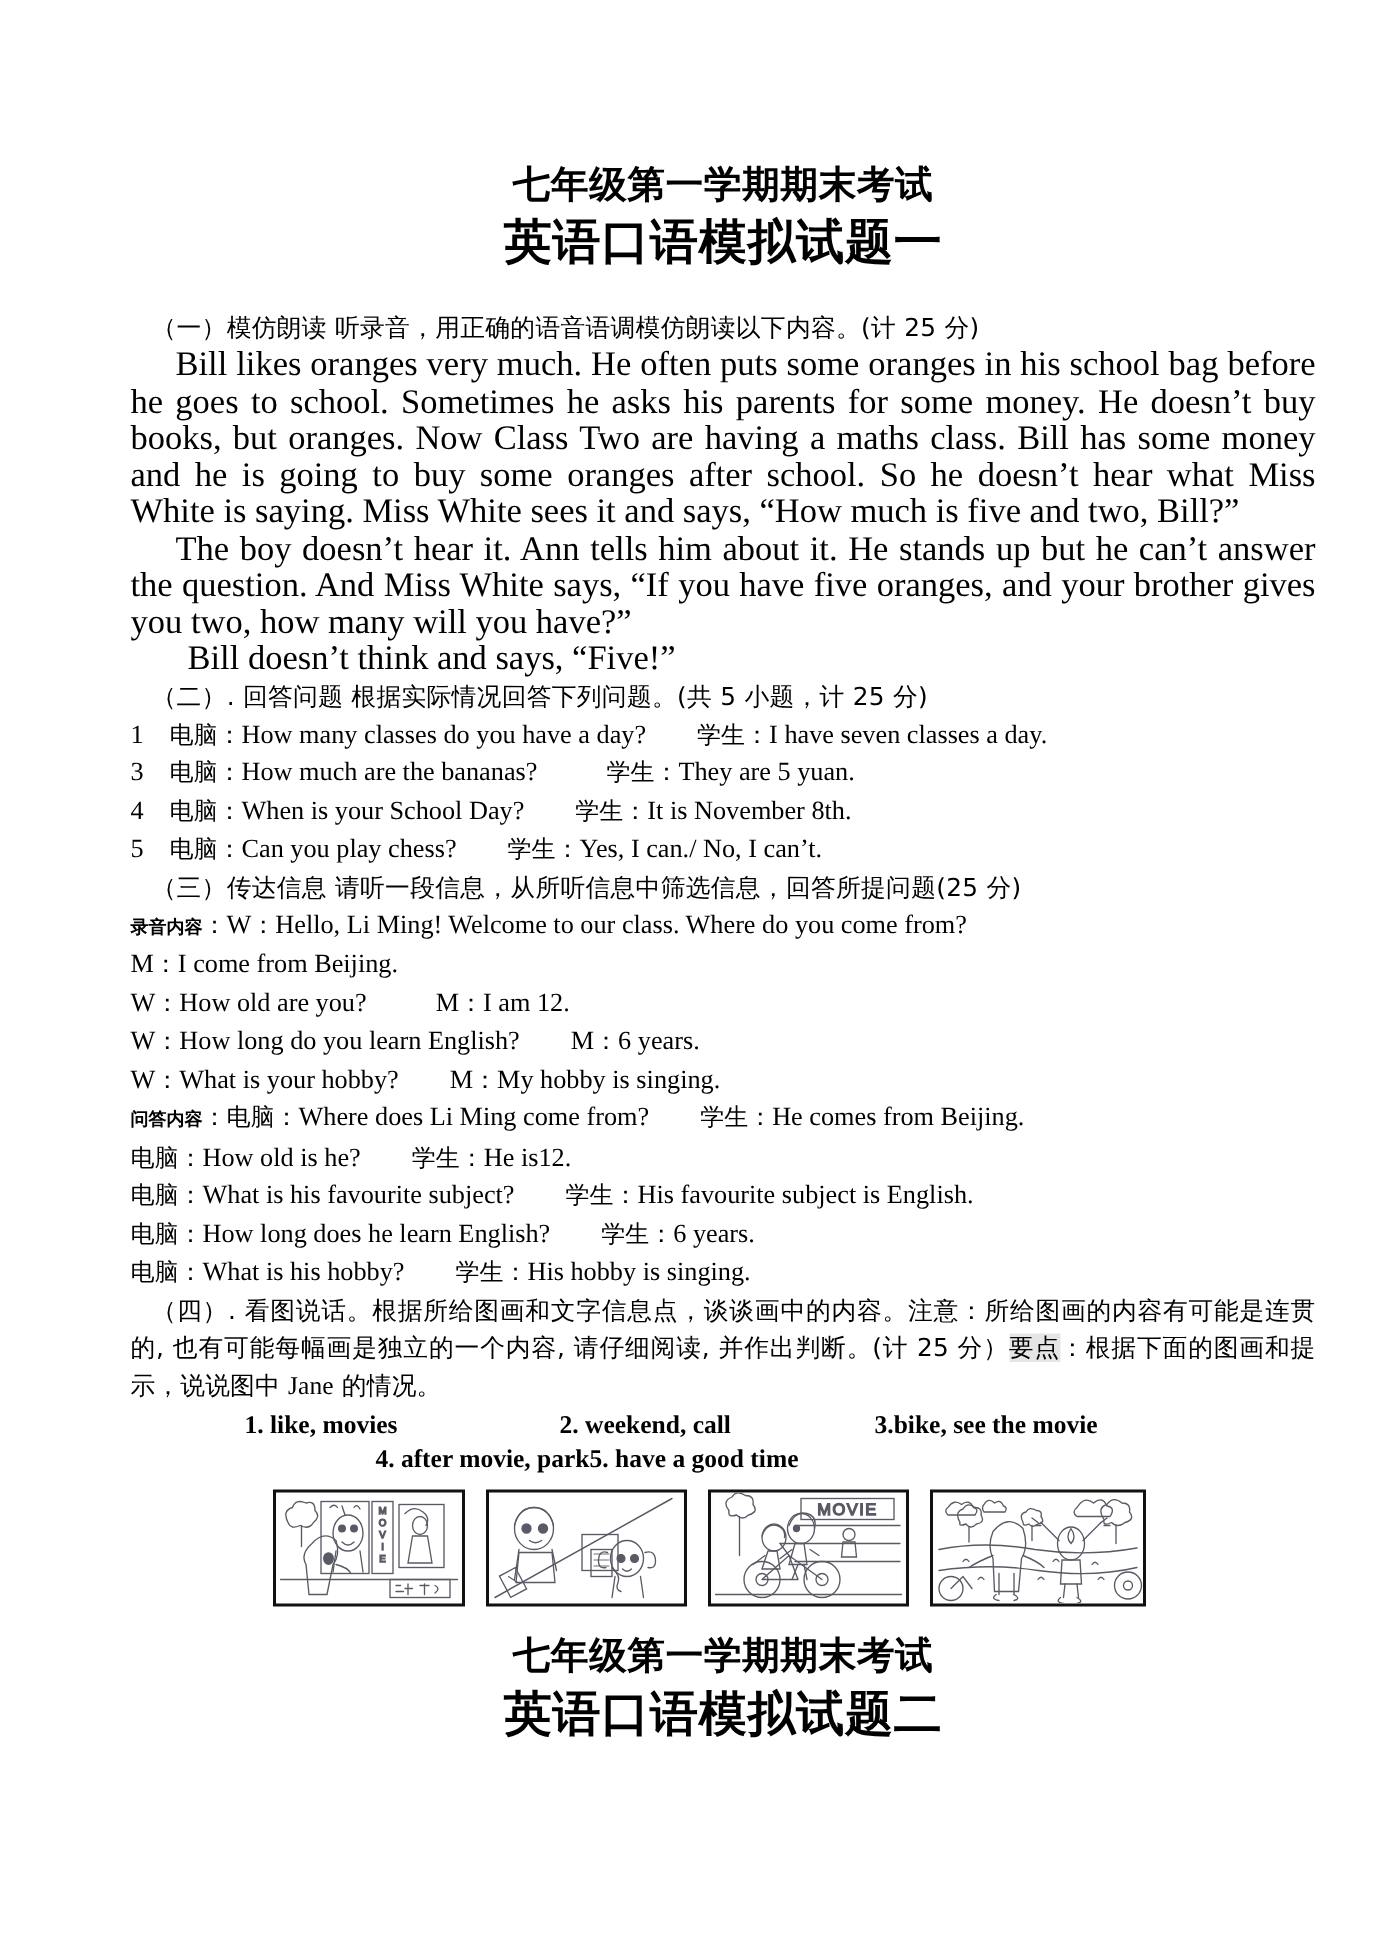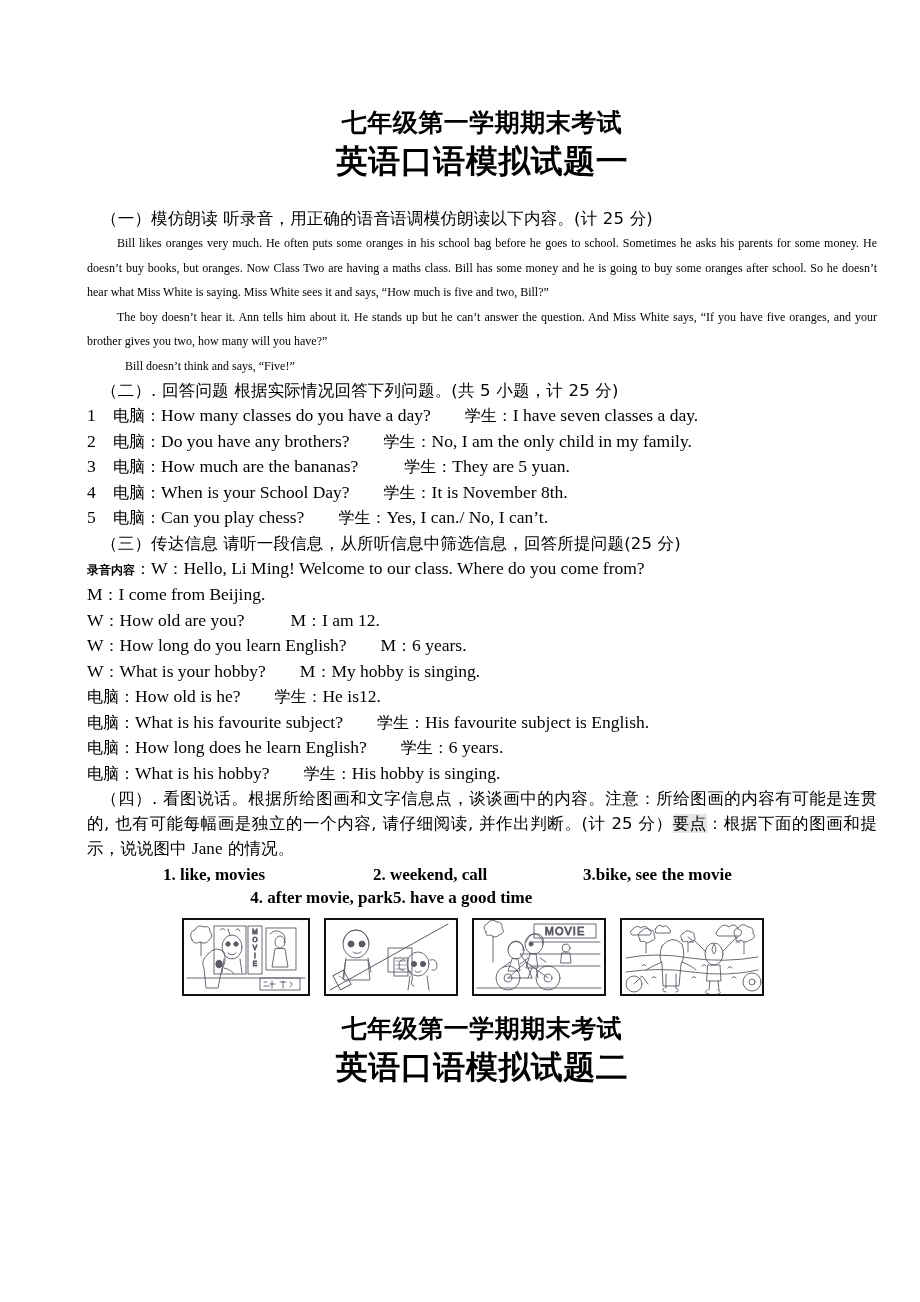--- a/index.html
+++ b/index.html
@@ -50,21 +50,21 @@
   .sec-head {
     font-family: "DejaVu Sans", "Liberation Sans", sans-serif;
     font-size: 16.5px;
     line-height: 25px;
     text-indent: 14px;
     letter-spacing: 0.2px;
   }
 
   
   .para {
-    font-size: 12px;
+    font-size: 23px;
     line-height: 24.5px;
     text-align: justify;
     text-justify: inter-word;
     text-indent: 30px;
     margin: 0;
   }
   .para.indent-wide { text-indent: 38px; }
 
   
   .qa-line {
@@ -162,23 +162,20 @@
     <p class="para">Bill likes oranges very much. He often puts some oranges in his school bag before he goes to school. Sometimes he asks his parents for some money. He doesn’t buy books, but oranges. Now Class Two are having a maths class. Bill has some money and he is going to buy some oranges after school. So he doesn’t hear what Miss White is saying. Miss White sees it and says, “How much is five and two, Bill?”</p>
     <p class="para">The boy doesn’t hear it. Ann tells him about it. He stands up but he can’t answer the question. And Miss White says, “If you have five oranges, and your brother gives you two, how many will you have?”</p>
     <p class="para indent-wide">Bill doesn’t think and says, “Five!”</p>
 
     <div class="sec-head">（二）. 回答问题  根据实际情况回答下列问题。(共 5 小题，计 25 分)</div>
 
     <div class="qa-line">
       <span class="qa-num">1</span><span class="cn">电脑</span><span class="cn">：</span><span>How many classes do you have a day?</span><span class="gap-m"></span><span class="cn">学生</span><span class="cn">：</span><span>I have seven classes a day.</span>
     </div>
 
-    <div class="qa-line">
-      <span class="qa-num">2</span><span class="cn">电脑</span><span class="cn">：</span><span>Do you have any brothers?</span><span class="gap-m"></span><span class="cn">学生</span><span class="cn">：</span><span>No, I am the only child in my family.</span>
-    </div>
 
     <div class="qa-line">
       <span class="qa-num">3</span><span class="cn">电脑</span><span class="cn">：</span><span>How much are the bananas?</span><span class="gap-l"></span><span class="cn">学生</span><span class="cn">：</span><span>They are 5 yuan.</span>
     </div>
 
     <div class="qa-line">
       <span class="qa-num">4</span><span class="cn">电脑</span><span class="cn">：</span><span>When is your School Day?</span><span class="gap-m"></span><span class="cn">学生</span><span class="cn">：</span><span>It is November 8th.</span>
     </div>
 
     <div class="qa-line">
@@ -201,20 +198,23 @@
 
 
     <div class="dlg">
       <span>W</span><span class="cn">：</span><span>How long do you learn English?</span><span class="gap-m"></span><span>M</span><span class="cn">：</span><span>6 years.</span>
     </div>
 
     <div class="dlg">
       <span>W</span><span class="cn">：</span><span>What is your hobby?</span><span class="gap-m"></span><span>M</span><span class="cn">：</span><span>My hobby is singing.</span>
     </div>
 
+    <div class="dlg">
+      <span class="lbl-cn-bold">问答内容</span><span class="cn">：</span><span class="cn">电脑</span><span class="cn">：</span><span>Where does Li Ming come from?</span><span class="gap-m"></span><span class="cn">学生</span><span class="cn">：</span><span>He comes from Beijing.</span>
+    </div>
 
     <div class="dlg">
       <span class="cn">电脑</span><span class="cn">：</span><span>How old is he?</span><span class="gap-m"></span><span class="cn">学生</span><span class="cn">：</span><span>He is12.</span>
     </div>
 
     <div class="dlg">
       <span class="cn">电脑</span><span class="cn">：</span><span>What is his favourite subject?</span><span class="gap-m"></span><span class="cn">学生</span><span class="cn">：</span><span>His favourite subject is English.</span>
     </div>
 
     <div class="dlg">

